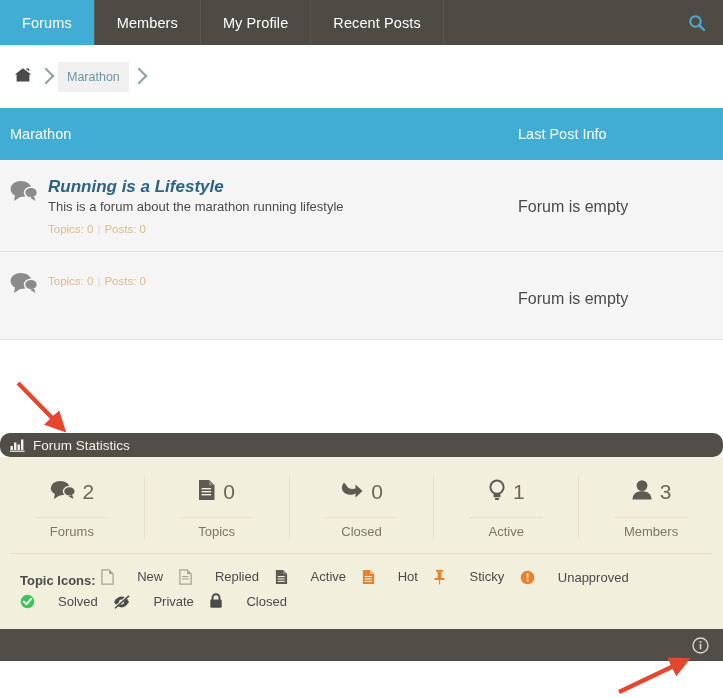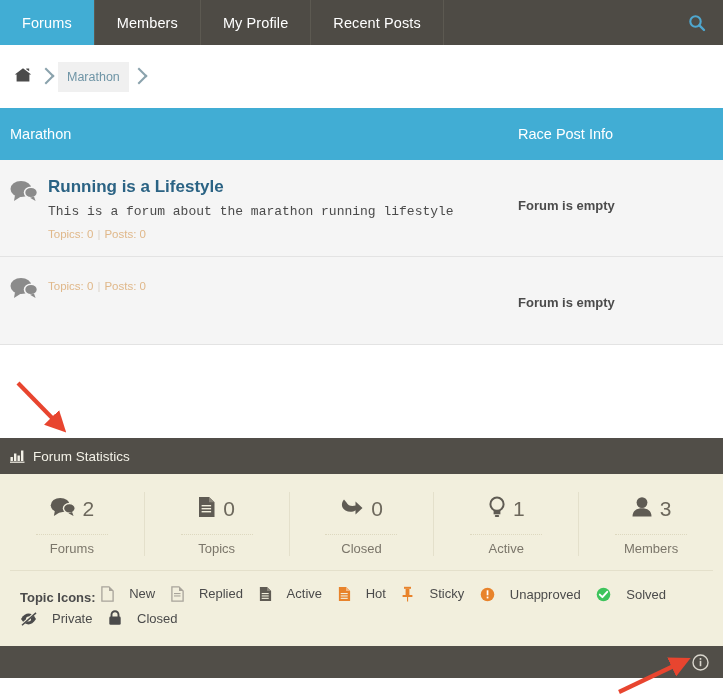--- a/index.html
+++ b/index.html
@@ -100,56 +100,55 @@
     display: flex; justify-content: center;
     padding-top: 4px;
   }
   .fr-main { flex: 1; padding-right: 10px; }
   .fr-title {
     font-size: 17px;
     font-weight: bold;
     line-height: 22px;
     color: #2b6384;
     cursor: pointer;
+    font-style: italic;
   }
   .fr-title.light { color: #4a86a8; font-weight: normal; font-size: 17.5px; }
   .fr-desc {
     font-size: 13px;
     color: #4b4b4b;
-    margin-top: 5px;
     line-height: 18px;
-    font-family: Liberation Mono, monospace;
   }
   .fr-meta {
     font-size: 11.5px;
     color: #e0b88a;
     margin-top: 6px;
     line-height: 15px;
   }
   .fr-meta .sep { color: #ddd5cb; margin: 0 4px; }
   .fr-last {
     width: 225px;
-    font-size: 13px;
+    font-size: 16px;
     color: #4b4b4b;
     padding-top: 22px;
     padding-left: 20px;
-    font-weight: bold;
   }
 
   .gap-white { height: 93px; background: #ffffff; position: relative; }
 
   
   .stats-head {
-    height: 36px;
+    height: 24px;
     background: #514e48;
     display: flex;
     align-items: center;
     color: #f3f1e7;
     font-size: 13.5px;
     padding-left: 10px;
+    border-radius: 10px;
   }
   .stats-head .sh-icon { margin-right: 8px; display:flex; align-items:center; }
   .stats-body { background: #f2efdd; padding-top: 10px; }
   .stats-grid {
     display: flex;
     align-items: stretch;
     padding: 8px 0 14px 0;
   }
   .stat-cell {
     flex: 1;
@@ -177,21 +176,21 @@
   .legend {
     padding: 12px 10px 14px 20px;
     font-size: 13px;
     color: #4b4b4b;
     line-height: 21px;
   }
   .legend-title { font-weight: bold; margin-right: 2px; }
   .legend-item {
     display: inline-flex;
     align-items: center;
-    gap: 15px;
+    gap: 23px;
     margin-right: 12px;
     white-space: nowrap;
     text-align: right;
   }
   .legend-item svg { display: block; }
 
   
   .footer {
     height: 32px;
     background: #514e48;
@@ -250,21 +249,21 @@
     <div class="chev"></div>
     <div class="crumb-tail">
       <span class="crumb-link">Marathon</span>
     </div>
     <div class="chev"></div>
   </div>
 </div>
 
 <div class="forum-head">
   <div class="fh-title">Marathon</div>
-  <div class="fh-last">Race Post Info</div>
+  <div class="fh-last">Last Post Info</div>
 </div>
 
 <div class="forum-row">
   <div class="fr-icon">
     <svg width="28" height="22" viewBox="0 0 28 22">
       <ellipse cx="11" cy="9" rx="10.5" ry="8" fill="#8b8b8b"></ellipse>
       <path d="M5 15 L4 21 L11 16.5 Z" fill="#8b8b8b"></path>
       <ellipse cx="21" cy="12.5" rx="6.5" ry="5.3" fill="#8b8b8b" stroke="#f5f5f5" stroke-width="1.6"></ellipse>
       <path d="M24 16.5 L25.6 21 L20 17.8 Z" fill="#8b8b8b"></path>
     </svg>

